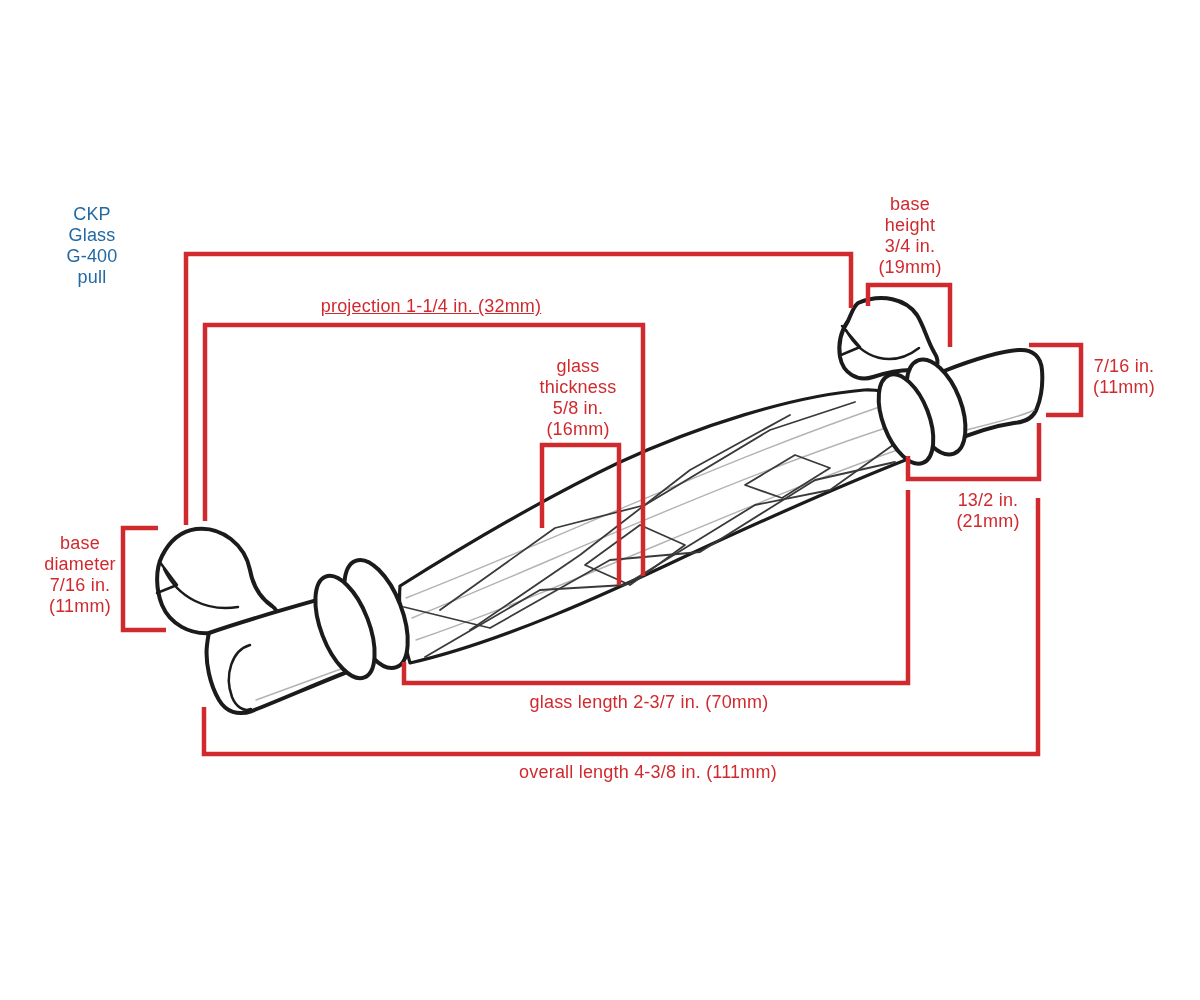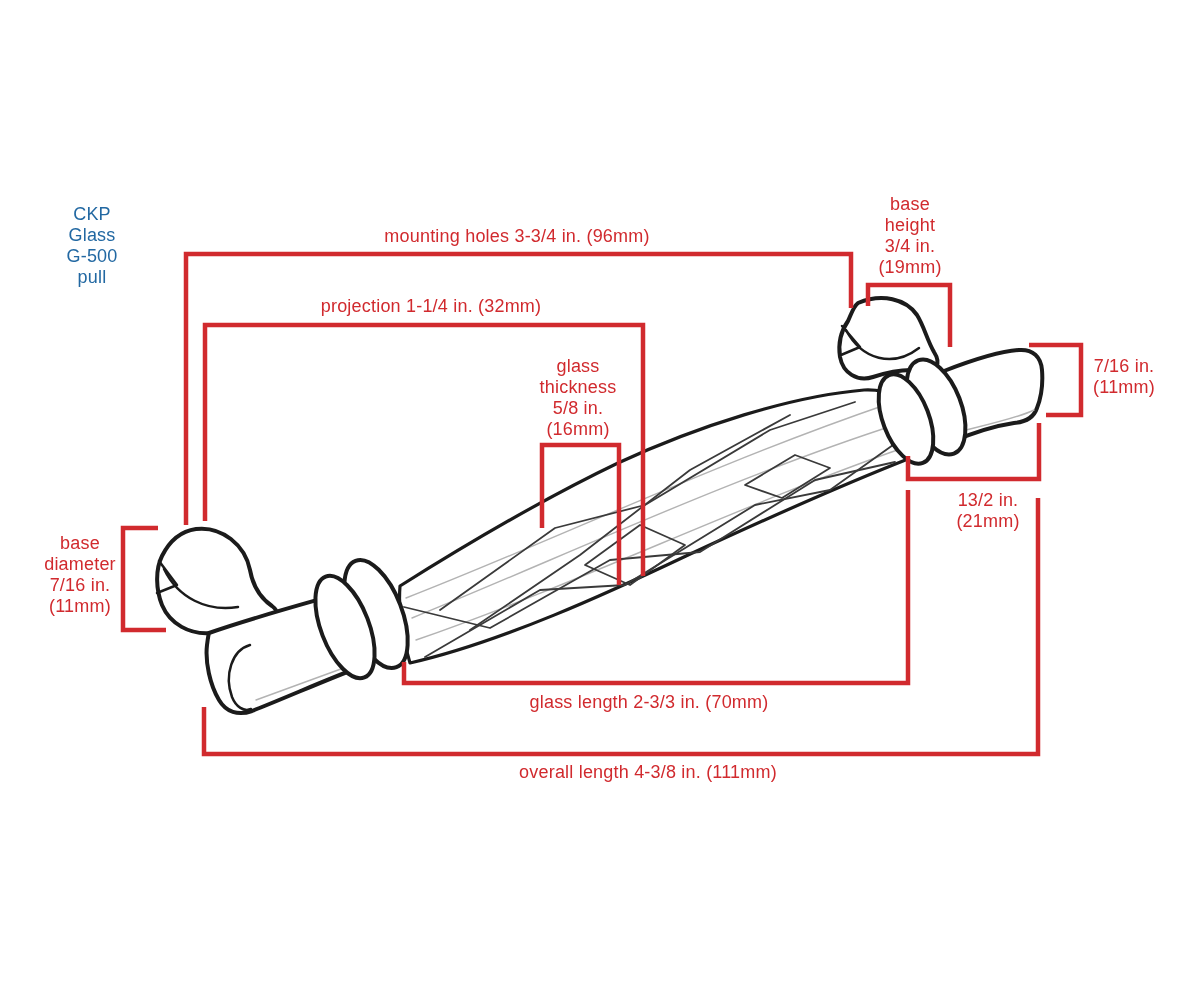--- a/index.html
+++ b/index.html
@@ -95,26 +95,25 @@
       <polyline class="redline" points="1029,345 1081,345 1081,415 1046,415"></polyline>
       <polyline class="redline" points="908,456 908,479 1039,479 1039,423"></polyline>
       <polyline class="redline" points="404,662 404,683 908,683 908,490"></polyline>
       <polyline class="redline" points="204,707 204,754 1038,754 1038,498"></polyline>
       <polyline class="redline" points="158,528 123,528 123,630 166,630"></polyline>
     </g>
   </svg>
 
   <div class="label blue" style="left:92px;top:204px;">CKP
 Glass
-G-500
+G-400
 pull</div>
 
-  <div class="label" style="left:517px;top:226px;">mounting holes 3-3/4 in. (96mm)</div>
 
-  <div class="label" style="left:431px;top:296px;">projection 1-1/4 in. (32mm)</div>
+  <div class="label" style="left:431px;top:296px;text-decoration:underline;">projection 1-1/4 in. (32mm)</div>
 
   <div class="label" style="left:578px;top:356px;">glass
 thickness
 5/8 in.
 (16mm)</div>
 
   <div class="label" style="left:910px;top:194px;">base
 height
 3/4 in.
 (19mm)</div>
@@ -123,17 +122,17 @@
 (11mm)</div>
 
   <div class="label" style="left:988px;top:490px;">13/2 in.
 (21mm)</div>
 
   <div class="label" style="left:80px;top:533px;">base
 diameter
 7/16 in.
 (11mm)</div>
 
-  <div class="label" style="left:649px;top:692px;">glass length 2-3/3 in. (70mm)</div>
+  <div class="label" style="left:649px;top:692px;">glass length 2-3/7 in. (70mm)</div>
 
   <div class="label" style="left:636px;top:762px;margin-left:12px;">overall length 4-3/8 in. (111mm)</div>
 
 </div>
 
 </body></html>

